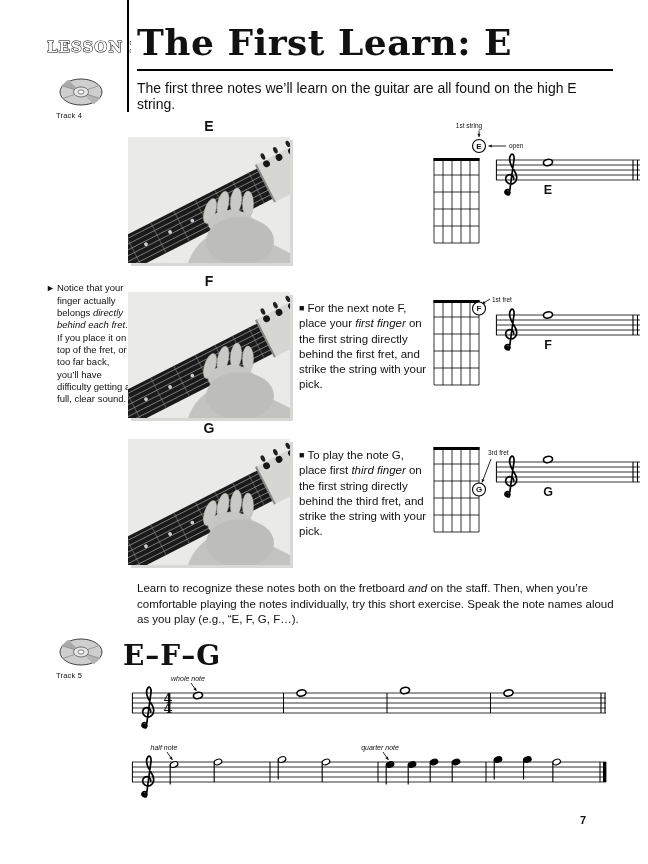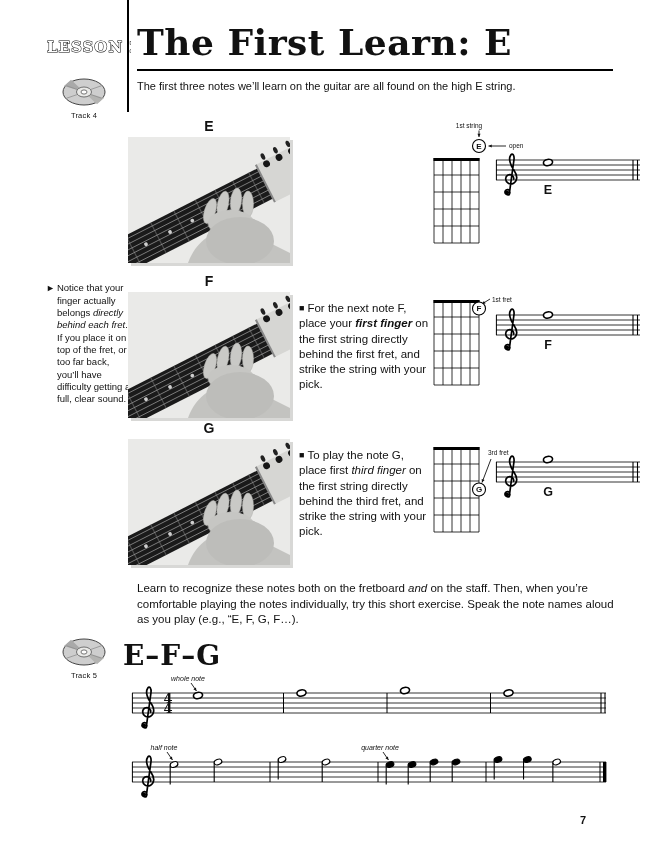--- a/index.html
+++ b/index.html
@@ -4,22 +4,22 @@
 <style>
   *{margin:0;padding:0;box-sizing:border-box}
   html,body{background:#fff}
   body{font-family:"Liberation Sans",sans-serif;color:#111}
   #page{position:relative;width:648px;height:864px;background:#fff;overflow:hidden}
   #page > *, section > *{position:absolute}
   .badge{left:45px;top:33px}
   .vrule{left:127px;top:0;width:2px;height:112px;background:#000}
   .title{left:137px;top:21px;font-family:"DejaVu Serif",serif;font-weight:700;font-size:36px;letter-spacing:.5px;white-space:nowrap}
   .hrule{left:137px;top:69px;width:476px;height:2px;background:#000}
-  .intro{left:137px;top:80px;width:478px;font-size:11px}
-  .cd{width:56px;text-align:center}
+  .intro{left:137px;top:80px;width:478px;font-size:14px}
+  .cd{width:56px;text-align:left}
   .cd4{left:56px;top:77px}
   .cd5{left:56px;top:637px}
   .cd-label{position:static;font-size:7.5px;letter-spacing:.2px}
   section{position:absolute;left:0;width:648px;height:162px}
   .sec-e{top:118px}.sec-f{top:273px}.sec-g{top:420px}
   .note-label{left:128px;top:0;width:162px;text-align:center;font-weight:bold;font-size:14px}
   .photo{left:128px;top:19px;box-shadow:3px 3px 0 #d8d8d6;background:#eaeae8}
   .para{left:299px;top:28px;width:134px;font-size:11.5px;line-height:1.33}
   .sq{font-size:9px;margin-right:3px;position:relative;top:-1px}
   .chord{left:430px}
@@ -181,21 +181,21 @@
           <circle cx="202" cy="84" r="3.4" fill="#161616"></circle>
         </g>
         <ellipse cx="82" cy="74" rx="5.5" ry="13" fill="#c9c9c6" stroke="#b2b2af" stroke-width="0.5" transform="rotate(18 82 74)"></ellipse>
         <ellipse cx="95" cy="67" rx="5.5" ry="13" fill="#c9c9c6" stroke="#b2b2af" stroke-width="0.5" transform="rotate(12 95 67)"></ellipse>
         <ellipse cx="108" cy="64" rx="5.5" ry="13" fill="#c9c9c6" stroke="#b2b2af" stroke-width="0.5" transform="rotate(6 108 64)"></ellipse>
         <ellipse cx="120" cy="67" rx="5.5" ry="13" fill="#c9c9c6" stroke="#b2b2af" stroke-width="0.5" transform="rotate(0 120 67)"></ellipse>
         <ellipse cx="103" cy="86" rx="23" ry="13" fill="#c6c6c3"></ellipse>
         <path d="M60,126 C70,98 96,88 118,94 L162,116 L162,126 Z" fill="#c3c3c0"></path>
         <ellipse cx="112" cy="104" rx="34" ry="24" fill="#bdbdba"></ellipse>
       </svg>
-    <p class="para"><span class="sq">■</span><span><span>For the next note F, place your </span><span style="font-style: italic; font-weight: bold;">first finger</span><span> on the first string directly behind the first fret, and strike the string with your pick.</span></span></p>
+    <p class="para"><span class="sq">■</span><span><span>For the next note F, place your </span><span style="font-style: italic;">first finger</span><span> on the first string directly behind the first fret, and strike the string with your pick.</span></span></p>
     <svg class="chord chord-fret" width="104" height="130">
         <rect x="3.5" y="12" width="46" height="3" fill="#000"></rect>
         <line x1="4" y1="29" x2="49" y2="29" stroke="#000" stroke-width="0.8"></line>
         <line x1="4" y1="46" x2="49" y2="46" stroke="#000" stroke-width="0.8"></line>
         <line x1="4" y1="63" x2="49" y2="63" stroke="#000" stroke-width="0.8"></line>
         <line x1="4" y1="80" x2="49" y2="80" stroke="#000" stroke-width="0.8"></line>
         <line x1="4" y1="97" x2="49" y2="97" stroke="#000" stroke-width="0.8"></line>
         <line x1="4" y1="12" x2="4" y2="97" stroke="#000" stroke-width="0.8"></line>
         <line x1="13" y1="12" x2="13" y2="97" stroke="#000" stroke-width="0.8"></line>
         <line x1="22" y1="12" x2="22" y2="97" stroke="#000" stroke-width="0.8"></line>

